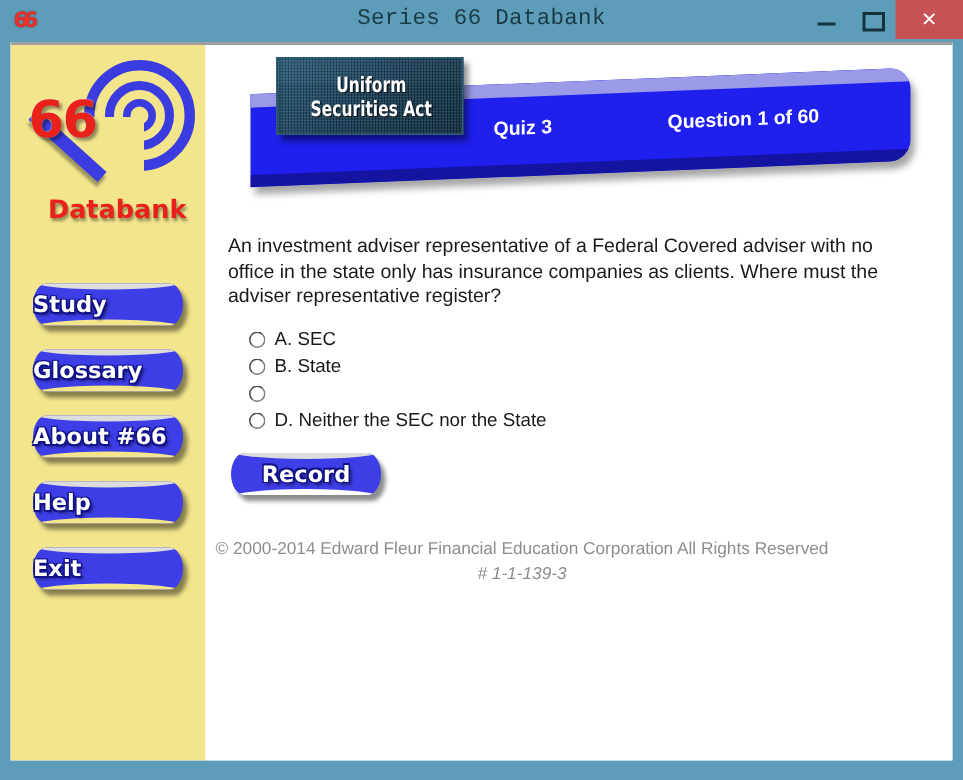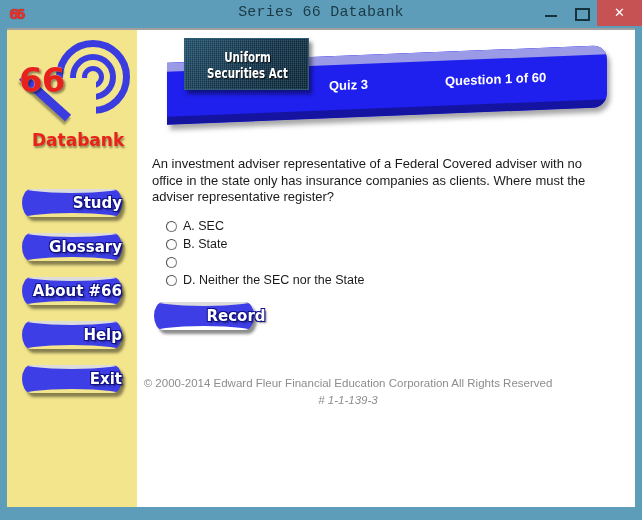--- a/index.html
+++ b/index.html
@@ -190,21 +190,21 @@
     left: -4px; bottom: -10px;
     width: 108px; height: 14px;
     background: #f2e58c;
     border-radius: 50%;
   }
   .banner-btn .lbl {
     position: absolute;
     left: 0; top: 0;
     width: 100px; height: 28px;
     line-height: 28px;
-    text-align: right;
+    text-align: left;
     color: #ffffff;
     font-size: 15px;
     font-weight: bold;
     font-family: "DejaVu Sans", sans-serif;
     text-shadow: 1px 1px 0 #11128a, -1px -1px 0 #11128a, 1px -1px 0 #11128a, -1px 1px 0 #11128a, 2px 2px 2px rgba(0,0,0,0.5);
     z-index: 2;
   }
   #sb-study    { left: 15px; top: 159px; }
   #sb-glossary { left: 15px; top: 203px; }
   #sb-about    { left: 15px; top: 247px; }
@@ -380,27 +380,26 @@
     left: 0; top: 0;
     width: 100px; height: 28px;
     line-height: 28px;
     text-align: center;
     color: #ffffff;
     font-size: 15px;
     font-weight: bold;
     font-family: "DejaVu Sans", sans-serif;
     text-shadow: 1px 1px 0 #11128a, -1px -1px 0 #11128a, 1px -1px 0 #11128a, -1px 1px 0 #11128a, 2px 2px 2px rgba(0,0,0,0.5);
     z-index: 2;
-    margin-left: 32px;
   }
 
   
   #footer {
     position: absolute;
-    left: 0px; top: 345px;
+    left: 0px; top: 328px;
     width: 422px;
     text-align: center;
     color: #8d8d8d;
     font-size: 11.5px;
     line-height: 16px;
     font-family: "Liberation Sans", sans-serif;
   }
   #footer-line2 { margin-top: 1px; font-style: italic; }
 </style>
 </head>

